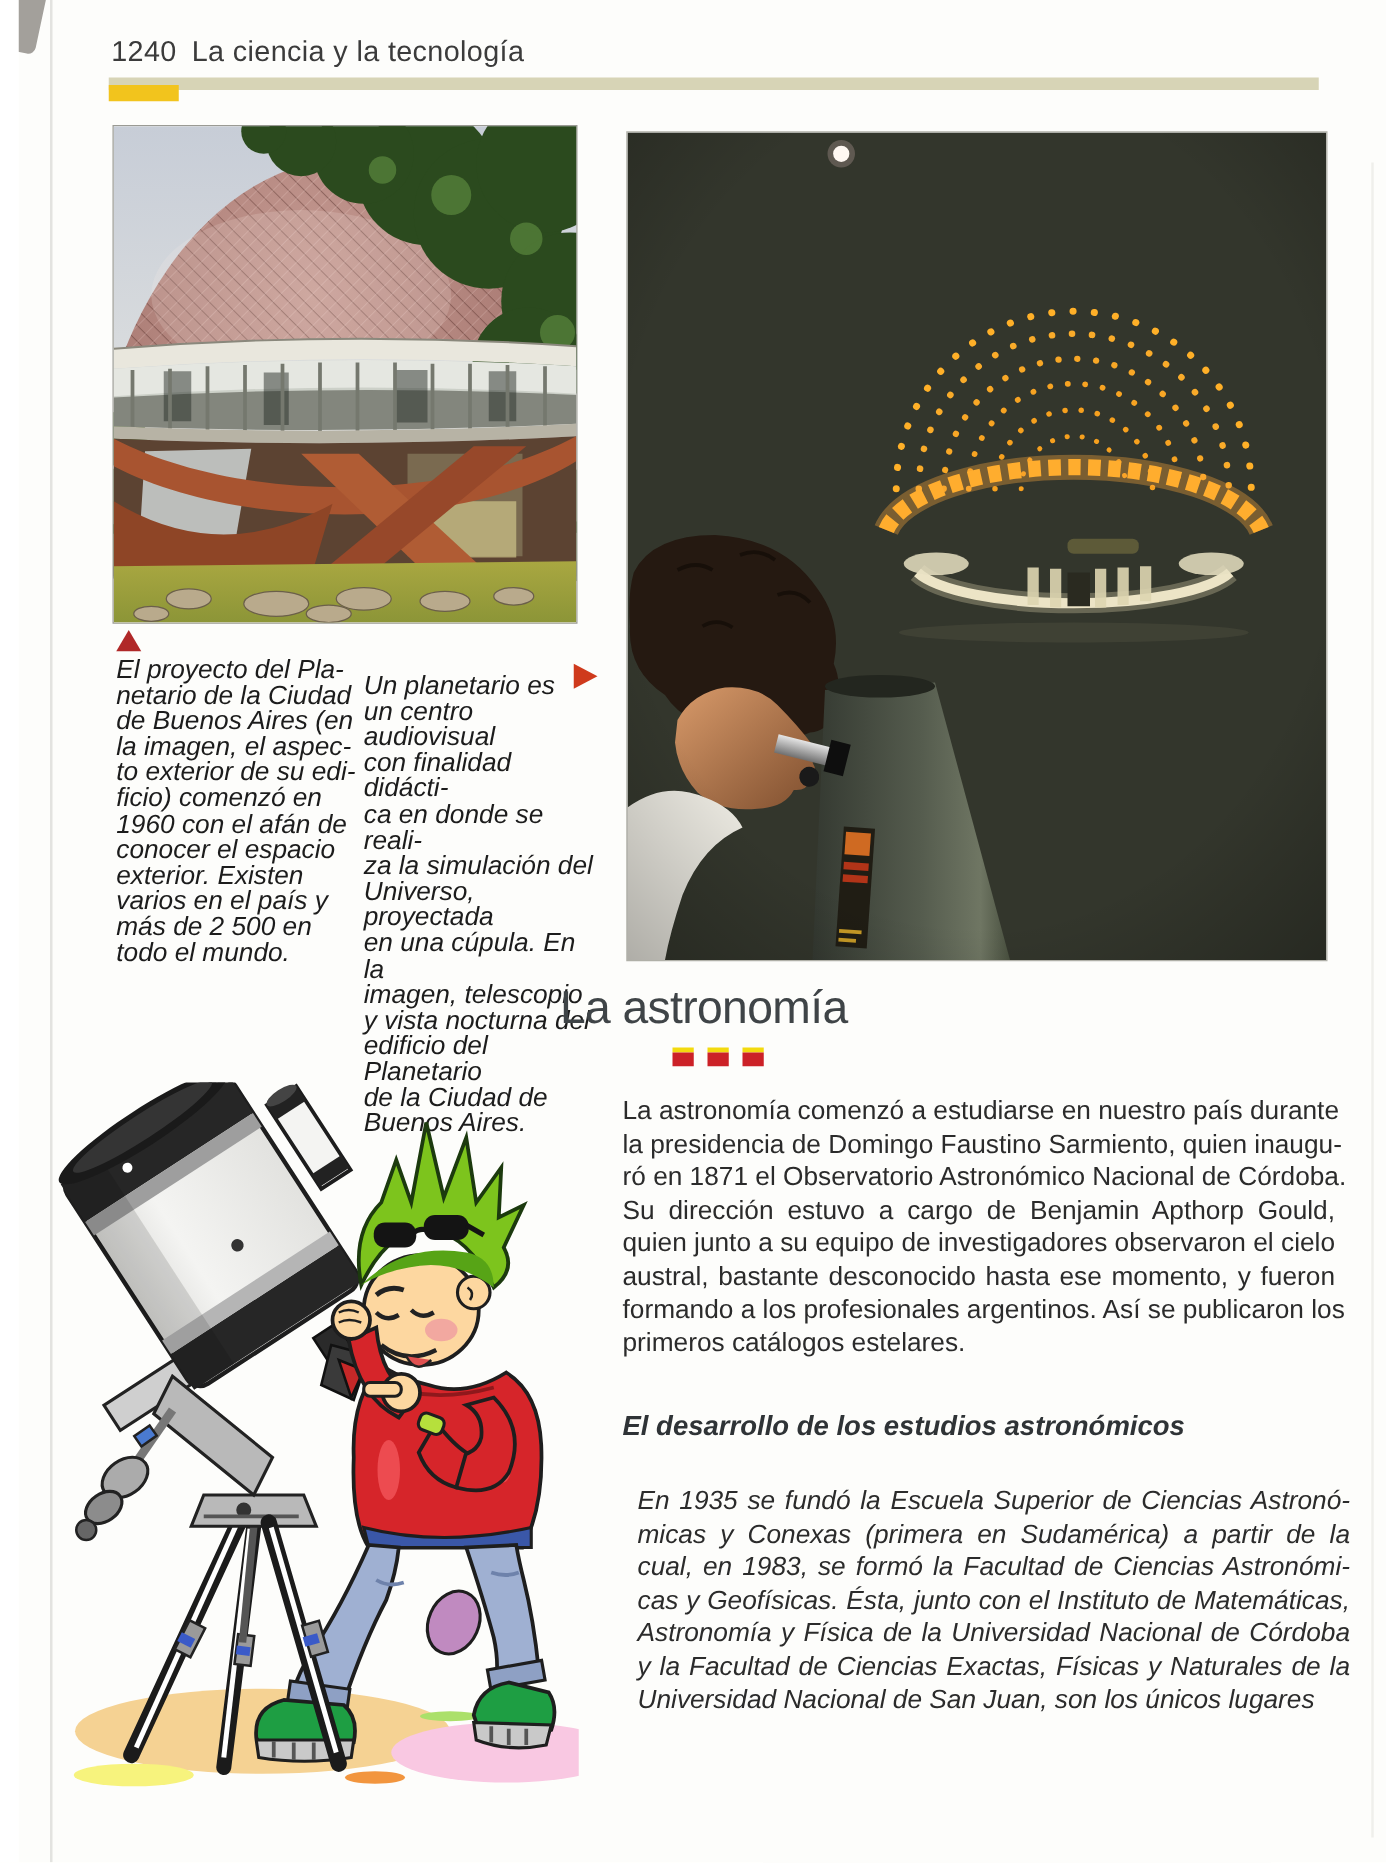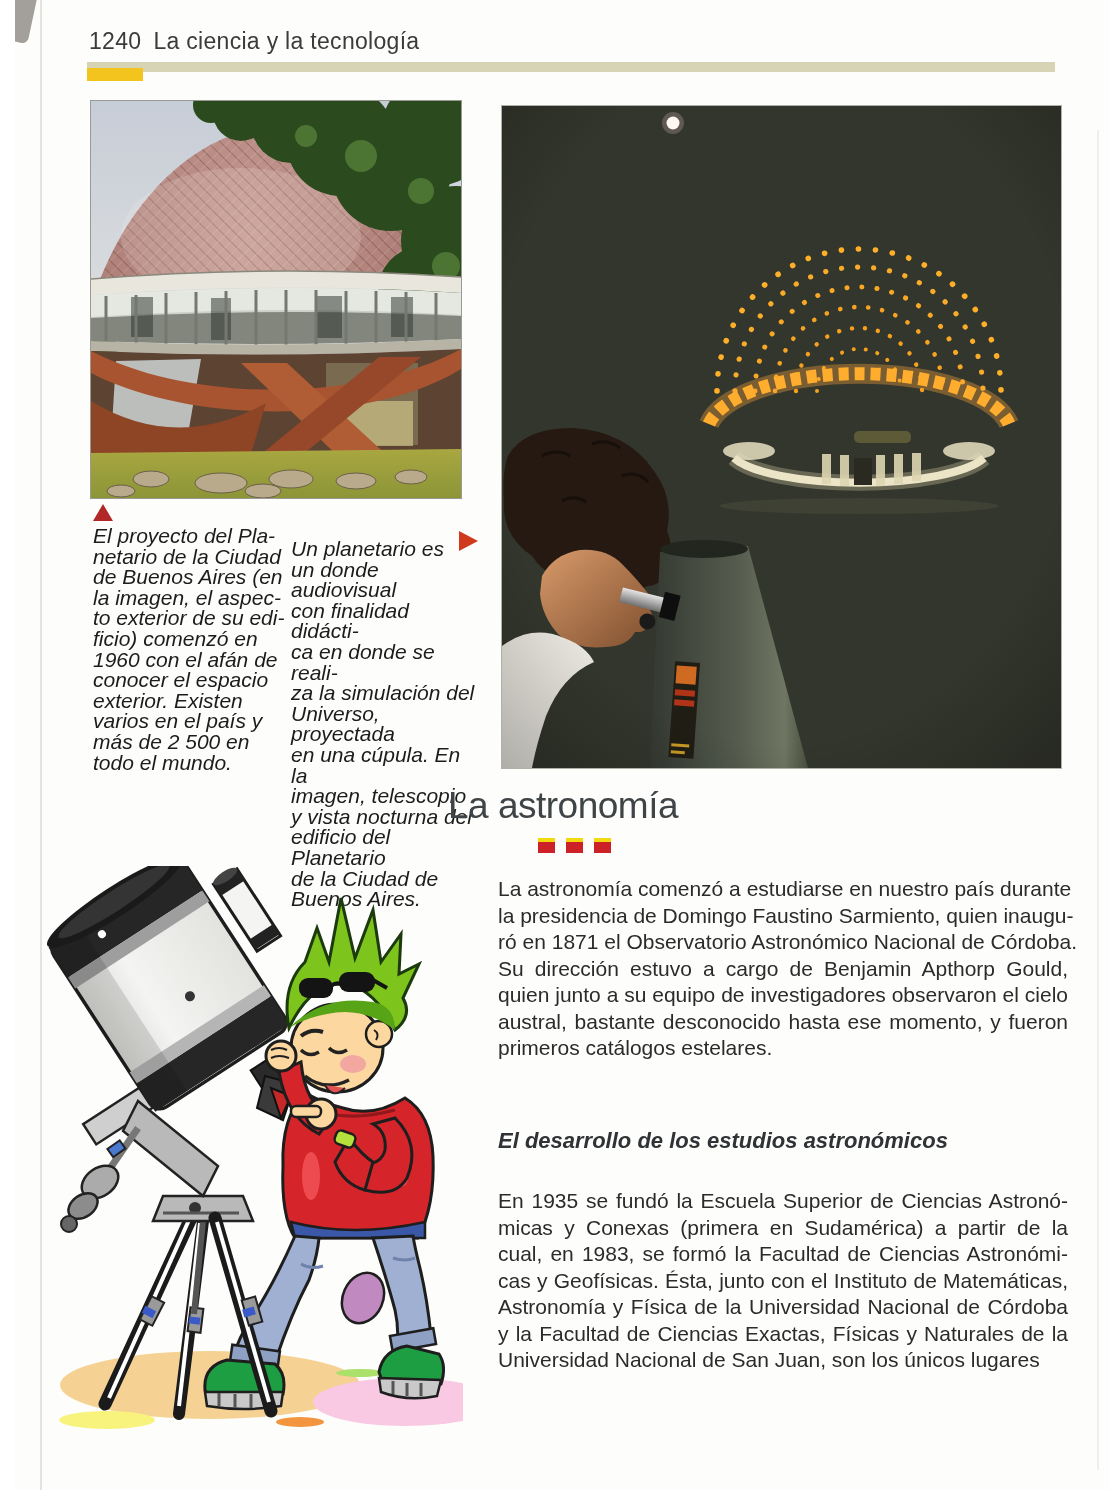--- a/index.html
+++ b/index.html
@@ -36,21 +36,21 @@
   #article-title{left:433px;top:785px;font-size:37px;font-weight:normal;color:#3f4447;letter-spacing:-.5px;white-space:nowrap;}
   #title-squares{left:523px;top:838px;height:15px;}
   #title-squares .sq{display:inline-block;width:17px;height:15px;margin-right:11px;vertical-align:top;}
   #title-squares .sq i{display:block;width:100%;height:4px;background:#f3da0e;}
   #title-squares .sq b{display:block;width:100%;height:11px;background:#cc2127;}
 
   .bodytext{font-size:21px;line-height:26.5px;color:#2b2b2b;width:570px;}
   .bodytext .line{text-align:justify;text-align-last:justify;white-space:nowrap;}
   .bodytext .line:last-child{text-align-last:left;}
   #para-1{left:483px;top:876px;}
-  #para-2{left:483px;top:1188px;}
+  #para-2{left:495px;top:1188px;font-style:italic;}
   #subheading{left:483px;top:1128px;font-size:22px;font-weight:bold;font-style:italic;color:#2f3336;white-space:nowrap;}
 </style>
 </head>
 <body>
 
 <div id="page">
 
   <div class="abs" id="fold-left"></div>
   <div class="abs" id="fold-right"></div>
   <div class="abs" id="corner-smudge"></div>
@@ -264,21 +264,21 @@
       <div class="line">ficio) comenzó en</div>
       <div class="line">1960 con el afán de</div>
       <div class="line">conocer el espacio</div>
       <div class="line">exterior. Existen</div>
       <div class="line">varios en el país y</div>
       <div class="line">más de 2 500 en</div>
       <div class="line">todo el mundo.</div>
     </div>
   <div class="abs caption" id="caption-2">
       <div class="line">Un planetario es</div>
-      <div class="line">un donde audiovisual</div>
+      <div class="line">un centro audiovisual</div>
       <div class="line">con finalidad didácti-</div>
       <div class="line">ca en donde se reali-</div>
       <div class="line">za la simulación del</div>
       <div class="line">Universo, proyectada</div>
       <div class="line">en una cúpula. En la</div>
       <div class="line">imagen, telescopio</div>
       <div class="line">y vista nocturna del</div>
       <div class="line">edificio del Planetario</div>
       <div class="line">de la Ciudad de</div>
       <div class="line">Buenos Aires.</div>
@@ -289,20 +289,21 @@
     <span class="sq"><i></i><b></b></span><span class="sq"><i></i><b></b></span><span class="sq"><i></i><b></b></span>
   </div>
 
   <div class="abs bodytext" id="para-1">
       <div class="line">La astronomía comenzó a estudiarse en nuestro país durante</div>
       <div class="line">la presidencia de Domingo Faustino Sarmiento, quien inaugu-</div>
       <div class="line">ró en 1871 el Observatorio Astronómico Nacional de Córdoba.</div>
       <div class="line">Su dirección estuvo a cargo de Benjamin Apthorp Gould,</div>
       <div class="line">quien junto a su equipo de investigadores observaron el cielo</div>
       <div class="line">austral, bastante desconocido hasta ese momento, y fueron</div>
+      <div class="line">formando a los profesionales argentinos. Así se publicaron los</div>
       <div class="line">primeros catálogos estelares.</div>
     </div>
   <div class="abs" id="subheading">El desarrollo de los estudios astronómicos</div>
   <div class="abs bodytext" id="para-2">
       <div class="line">En 1935 se fundó la Escuela Superior de Ciencias Astronó-</div>
       <div class="line">micas y Conexas (primera en Sudamérica) a partir de la</div>
       <div class="line">cual, en 1983, se formó la Facultad de Ciencias Astronómi-</div>
       <div class="line">cas y Geofísicas. Ésta, junto con el Instituto de Matemáticas,</div>
       <div class="line">Astronomía y Física de la Universidad Nacional de Córdoba</div>
       <div class="line">y la Facultad de Ciencias Exactas, Físicas y Naturales de la</div>

